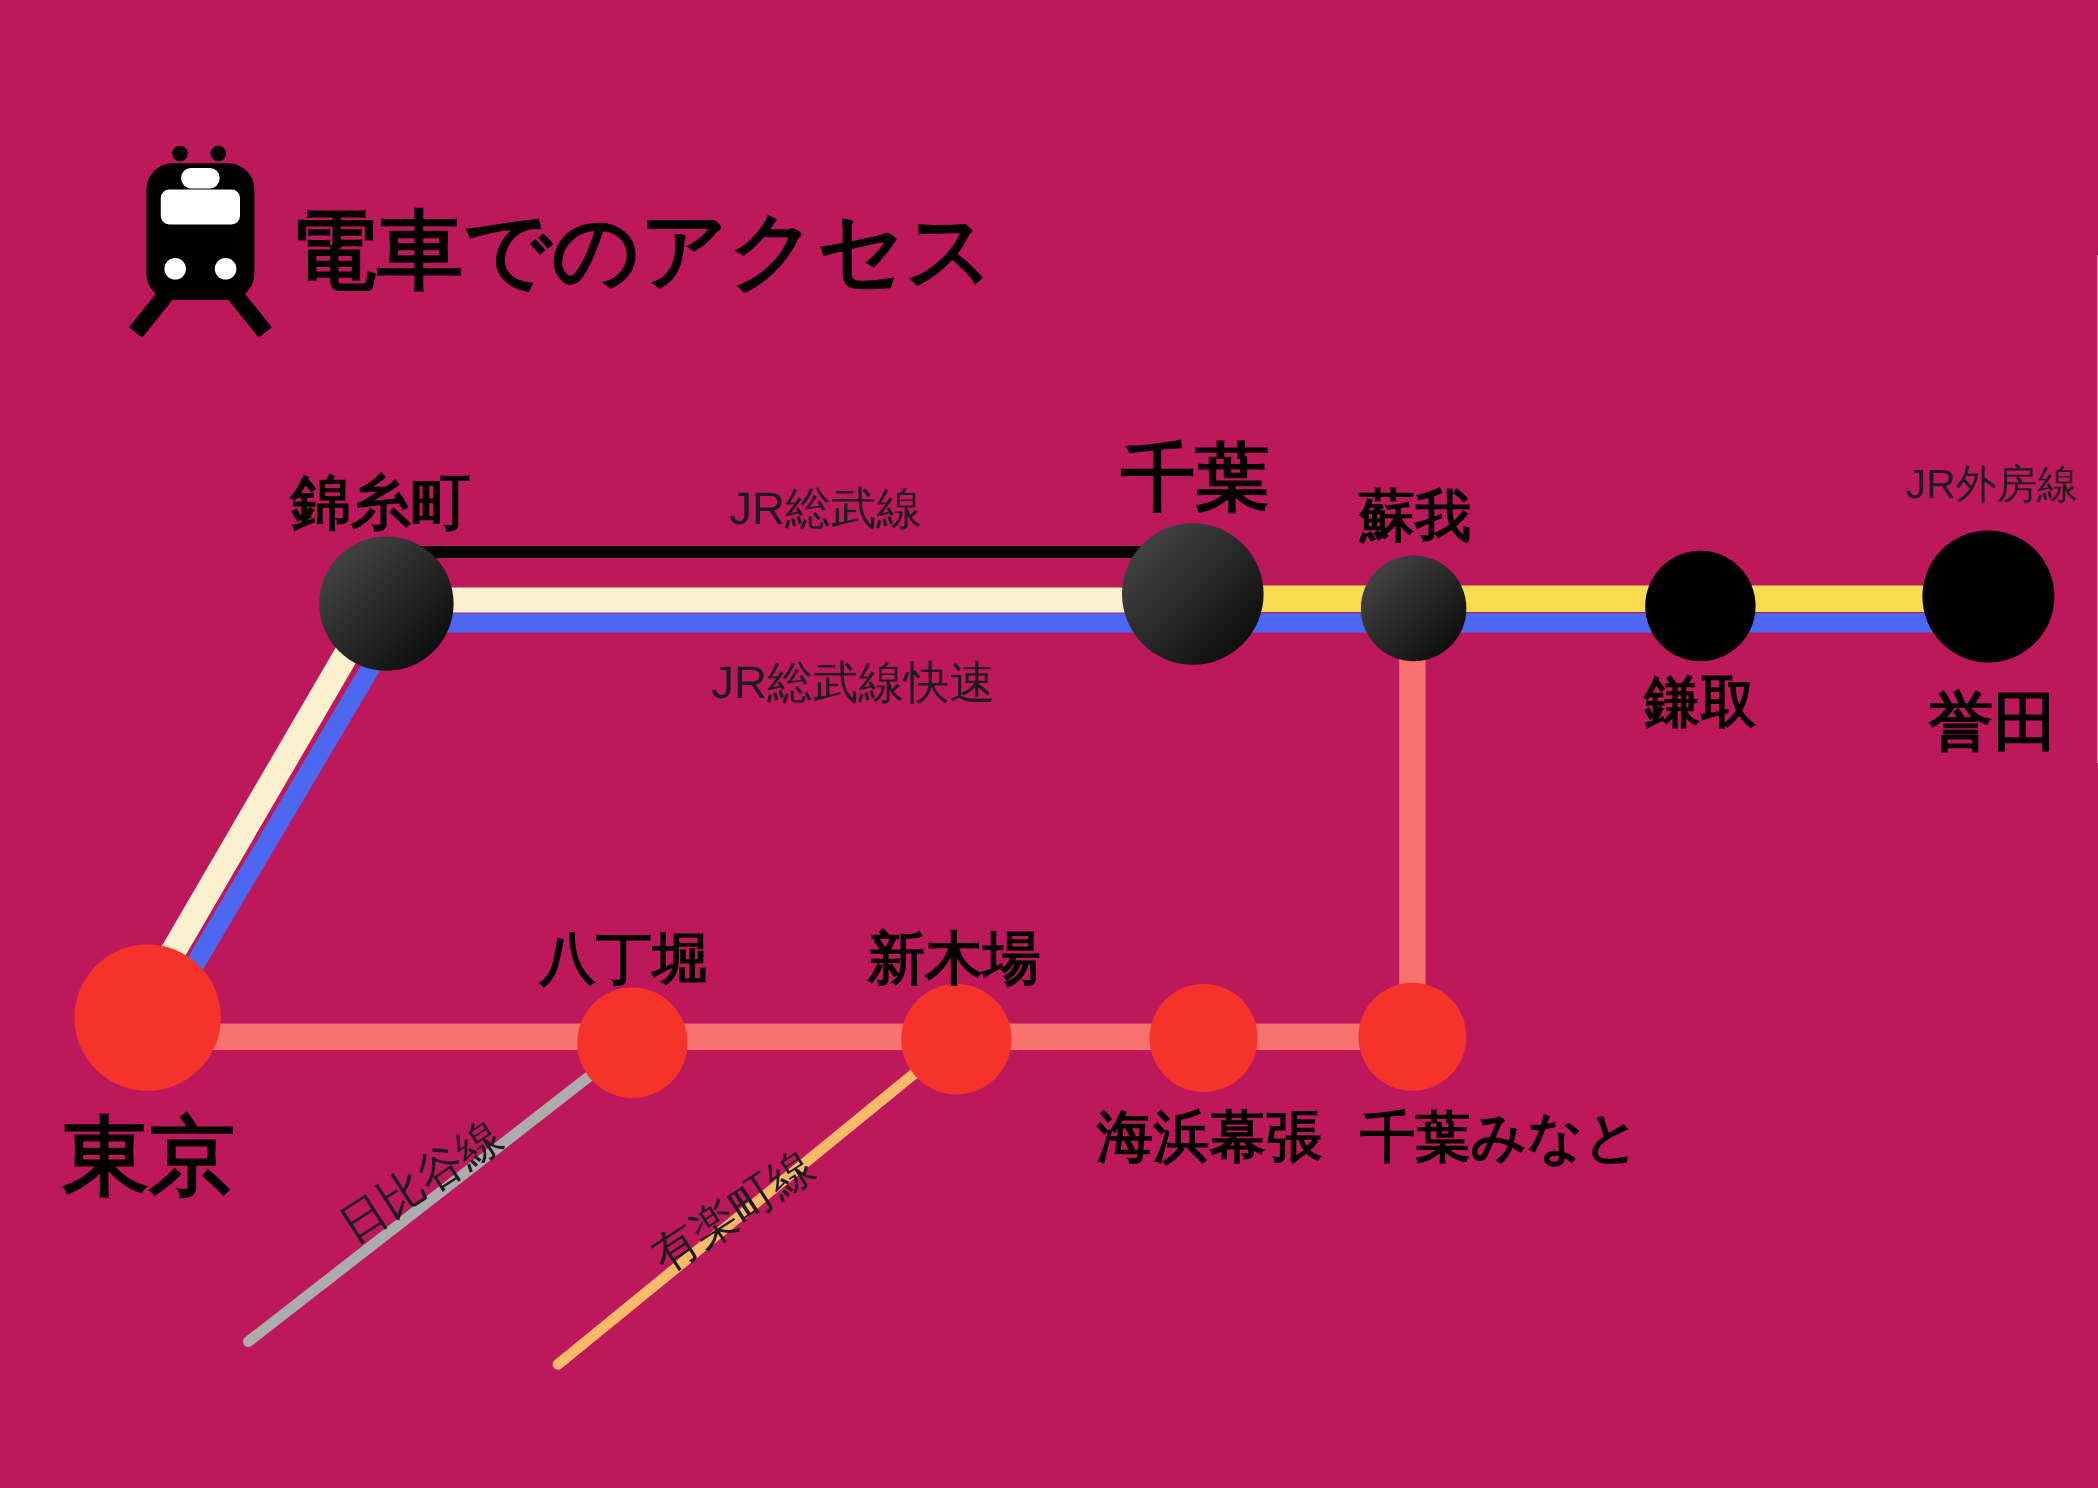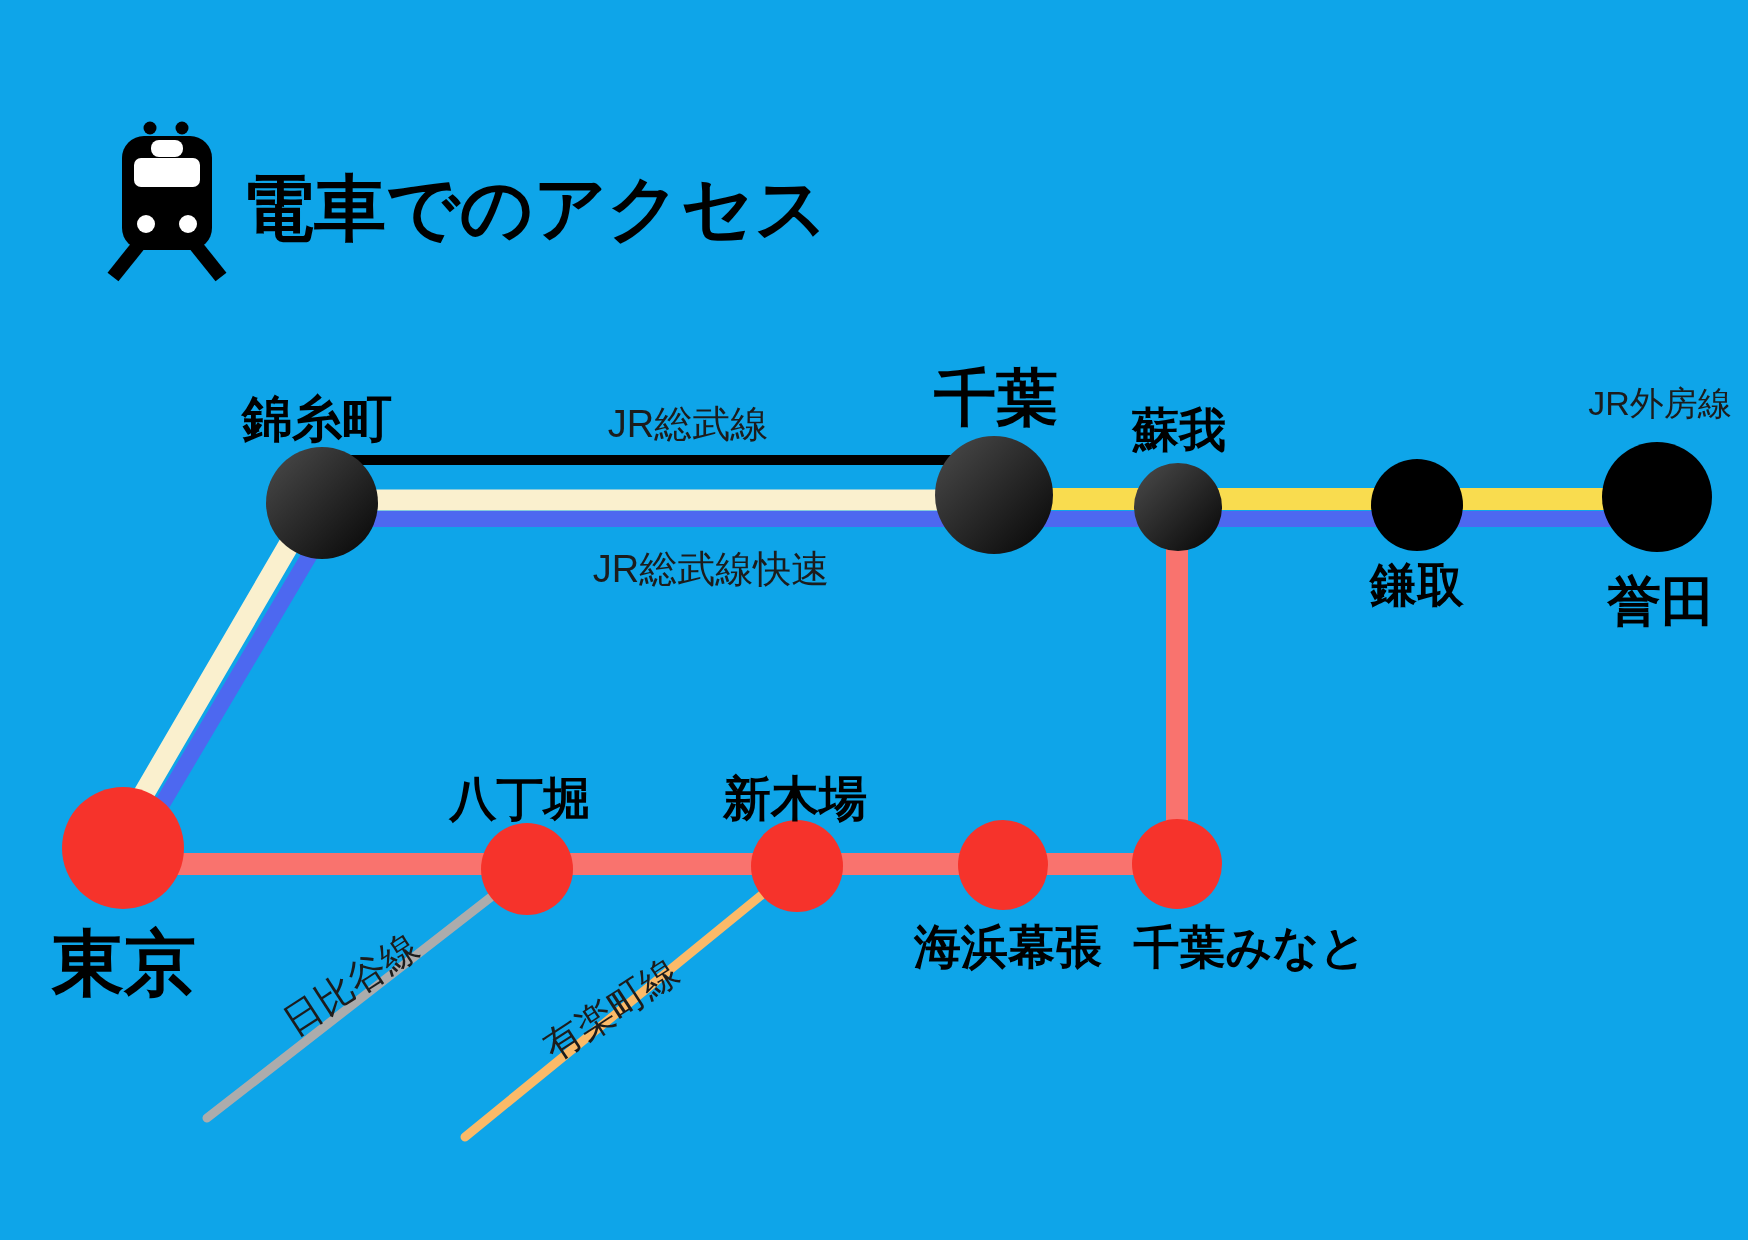--- a/index.html
+++ b/index.html
@@ -5,21 +5,21 @@
   html, body {
     margin: 0;
     padding: 0;
     background: #ffffff;
     font-family: "Liberation Sans", "DejaVu Sans", sans-serif;
   }
   .page {
     position: relative;
     width: 1748px;
     height: 1240px;
-    background: #0ea5e9;
+    background: #be185d;
     overflow: hidden;
   }
   svg { display: block; }
   .title-text {
     font-family: "Liberation Sans", "DejaVu Sans", sans-serif;
     font-weight: 900;
     font-size: 72px;
     fill: #000000;
   }
   .station-label {

